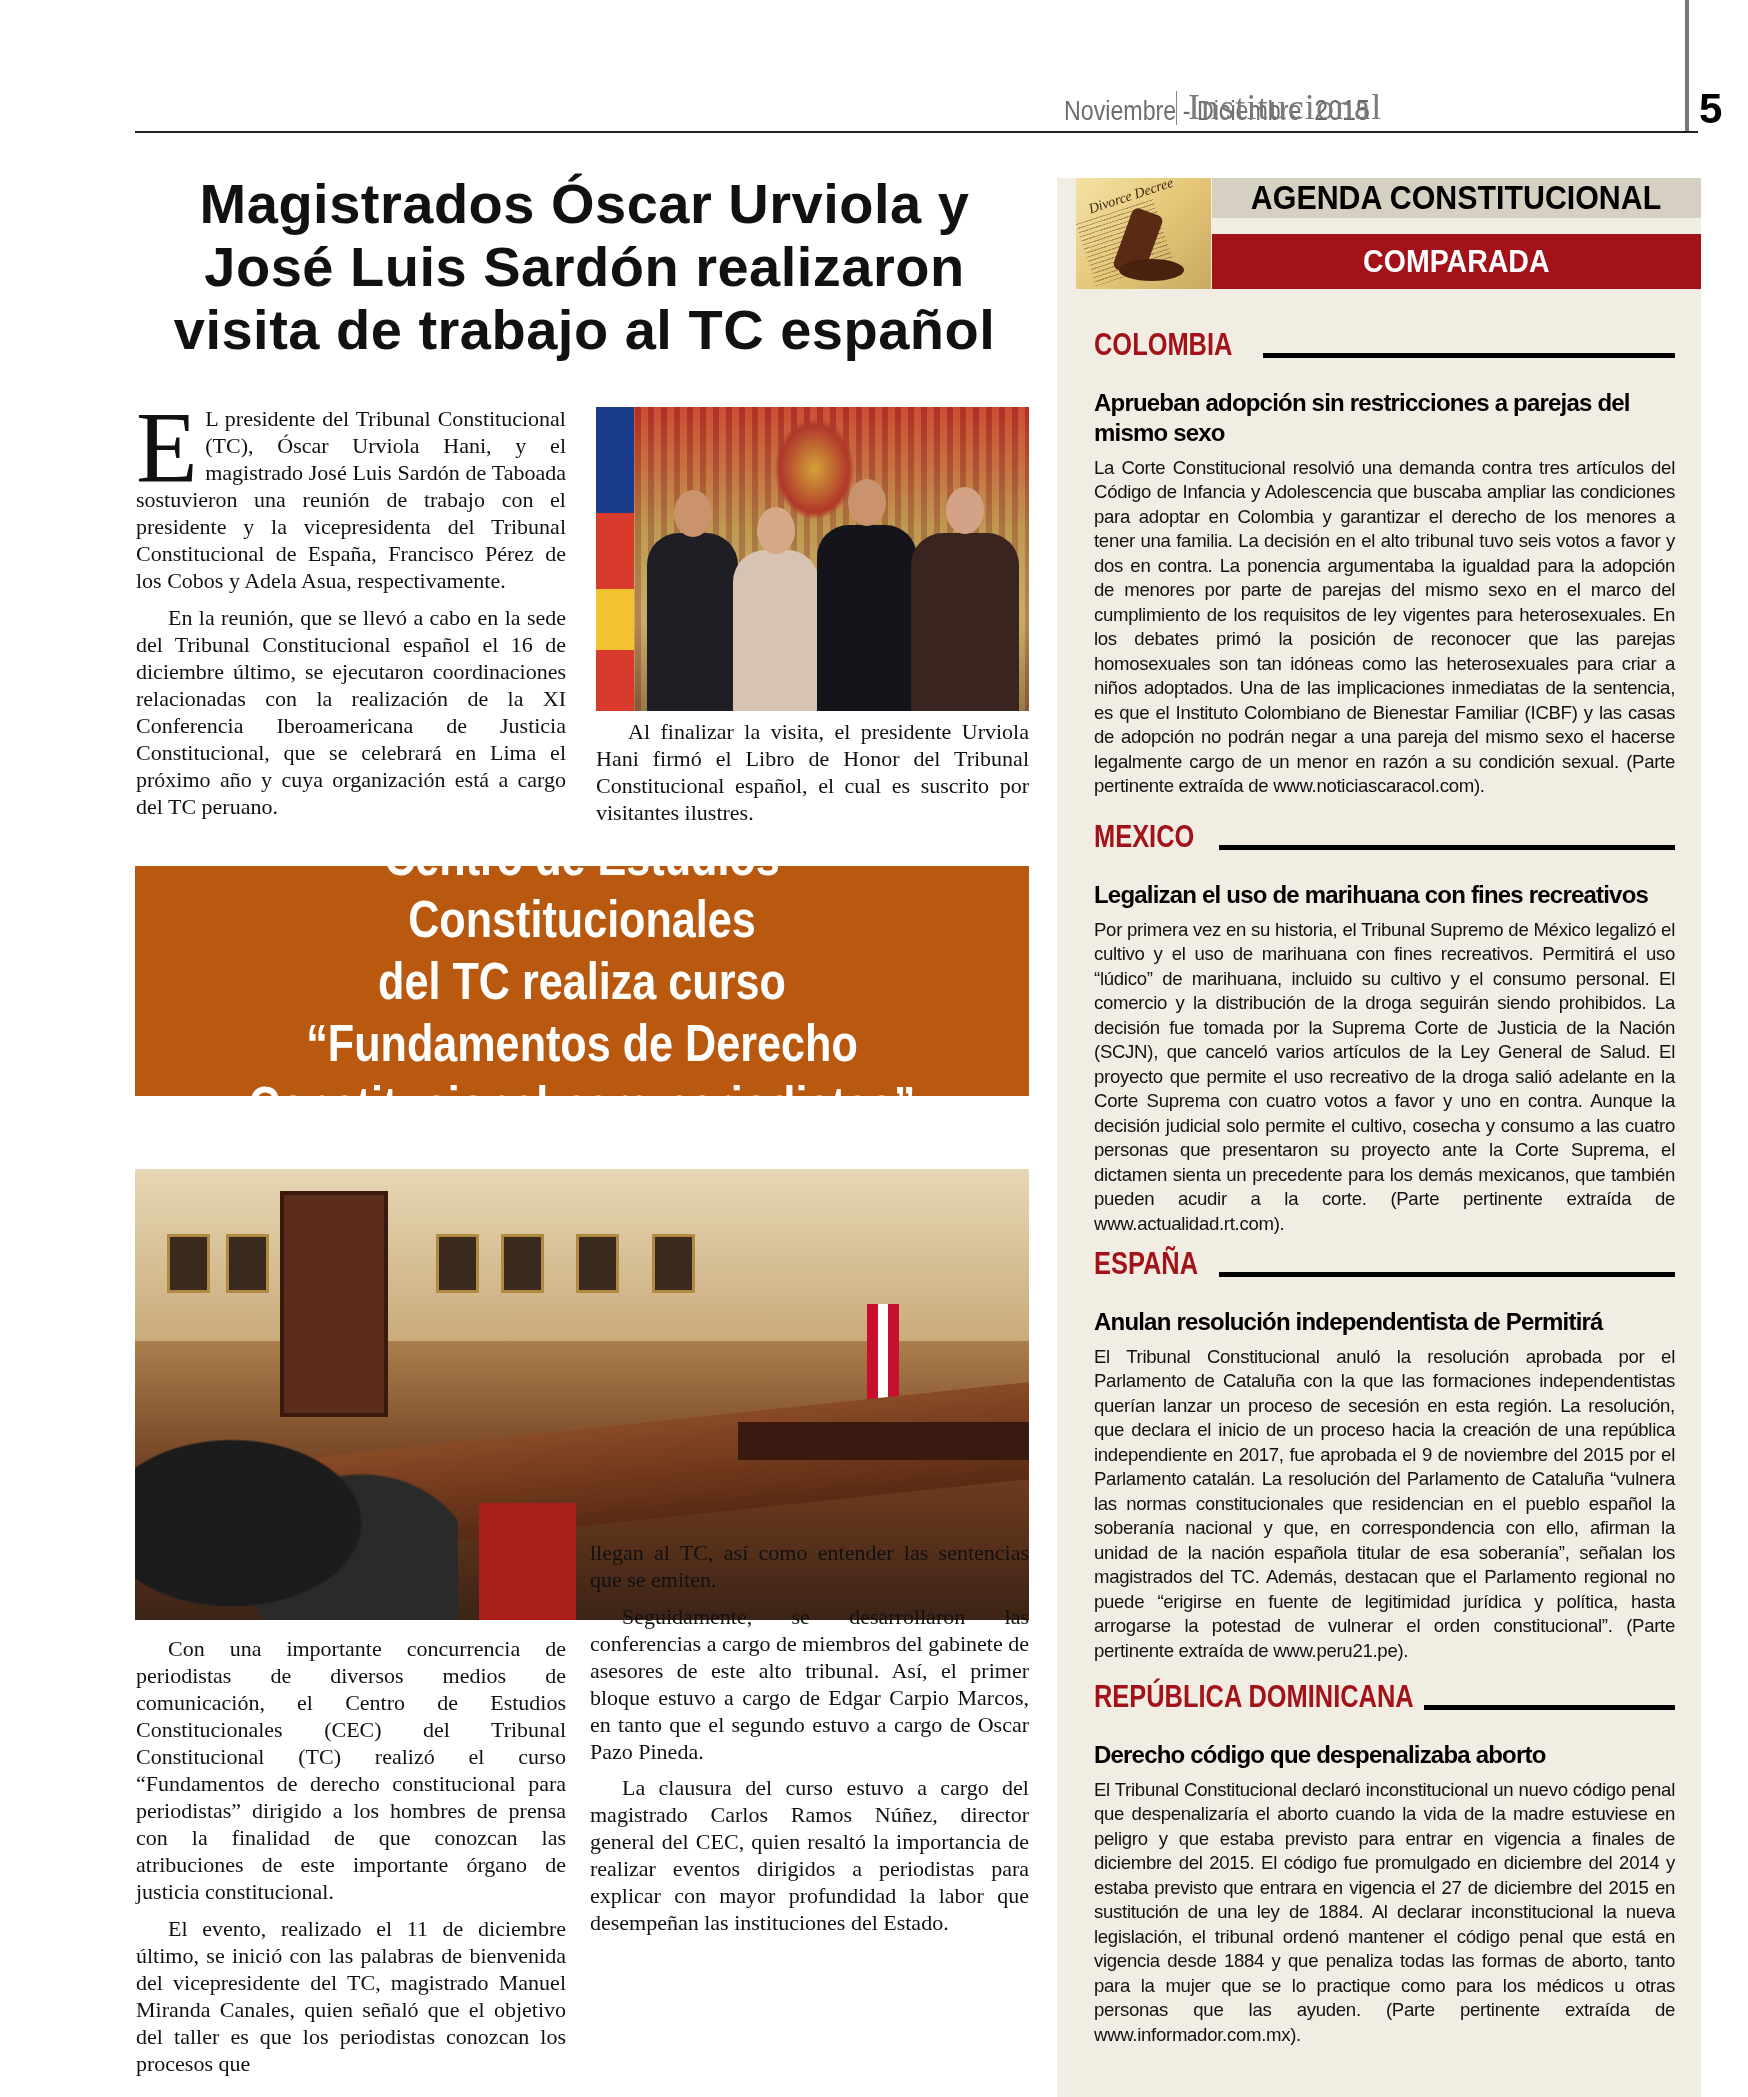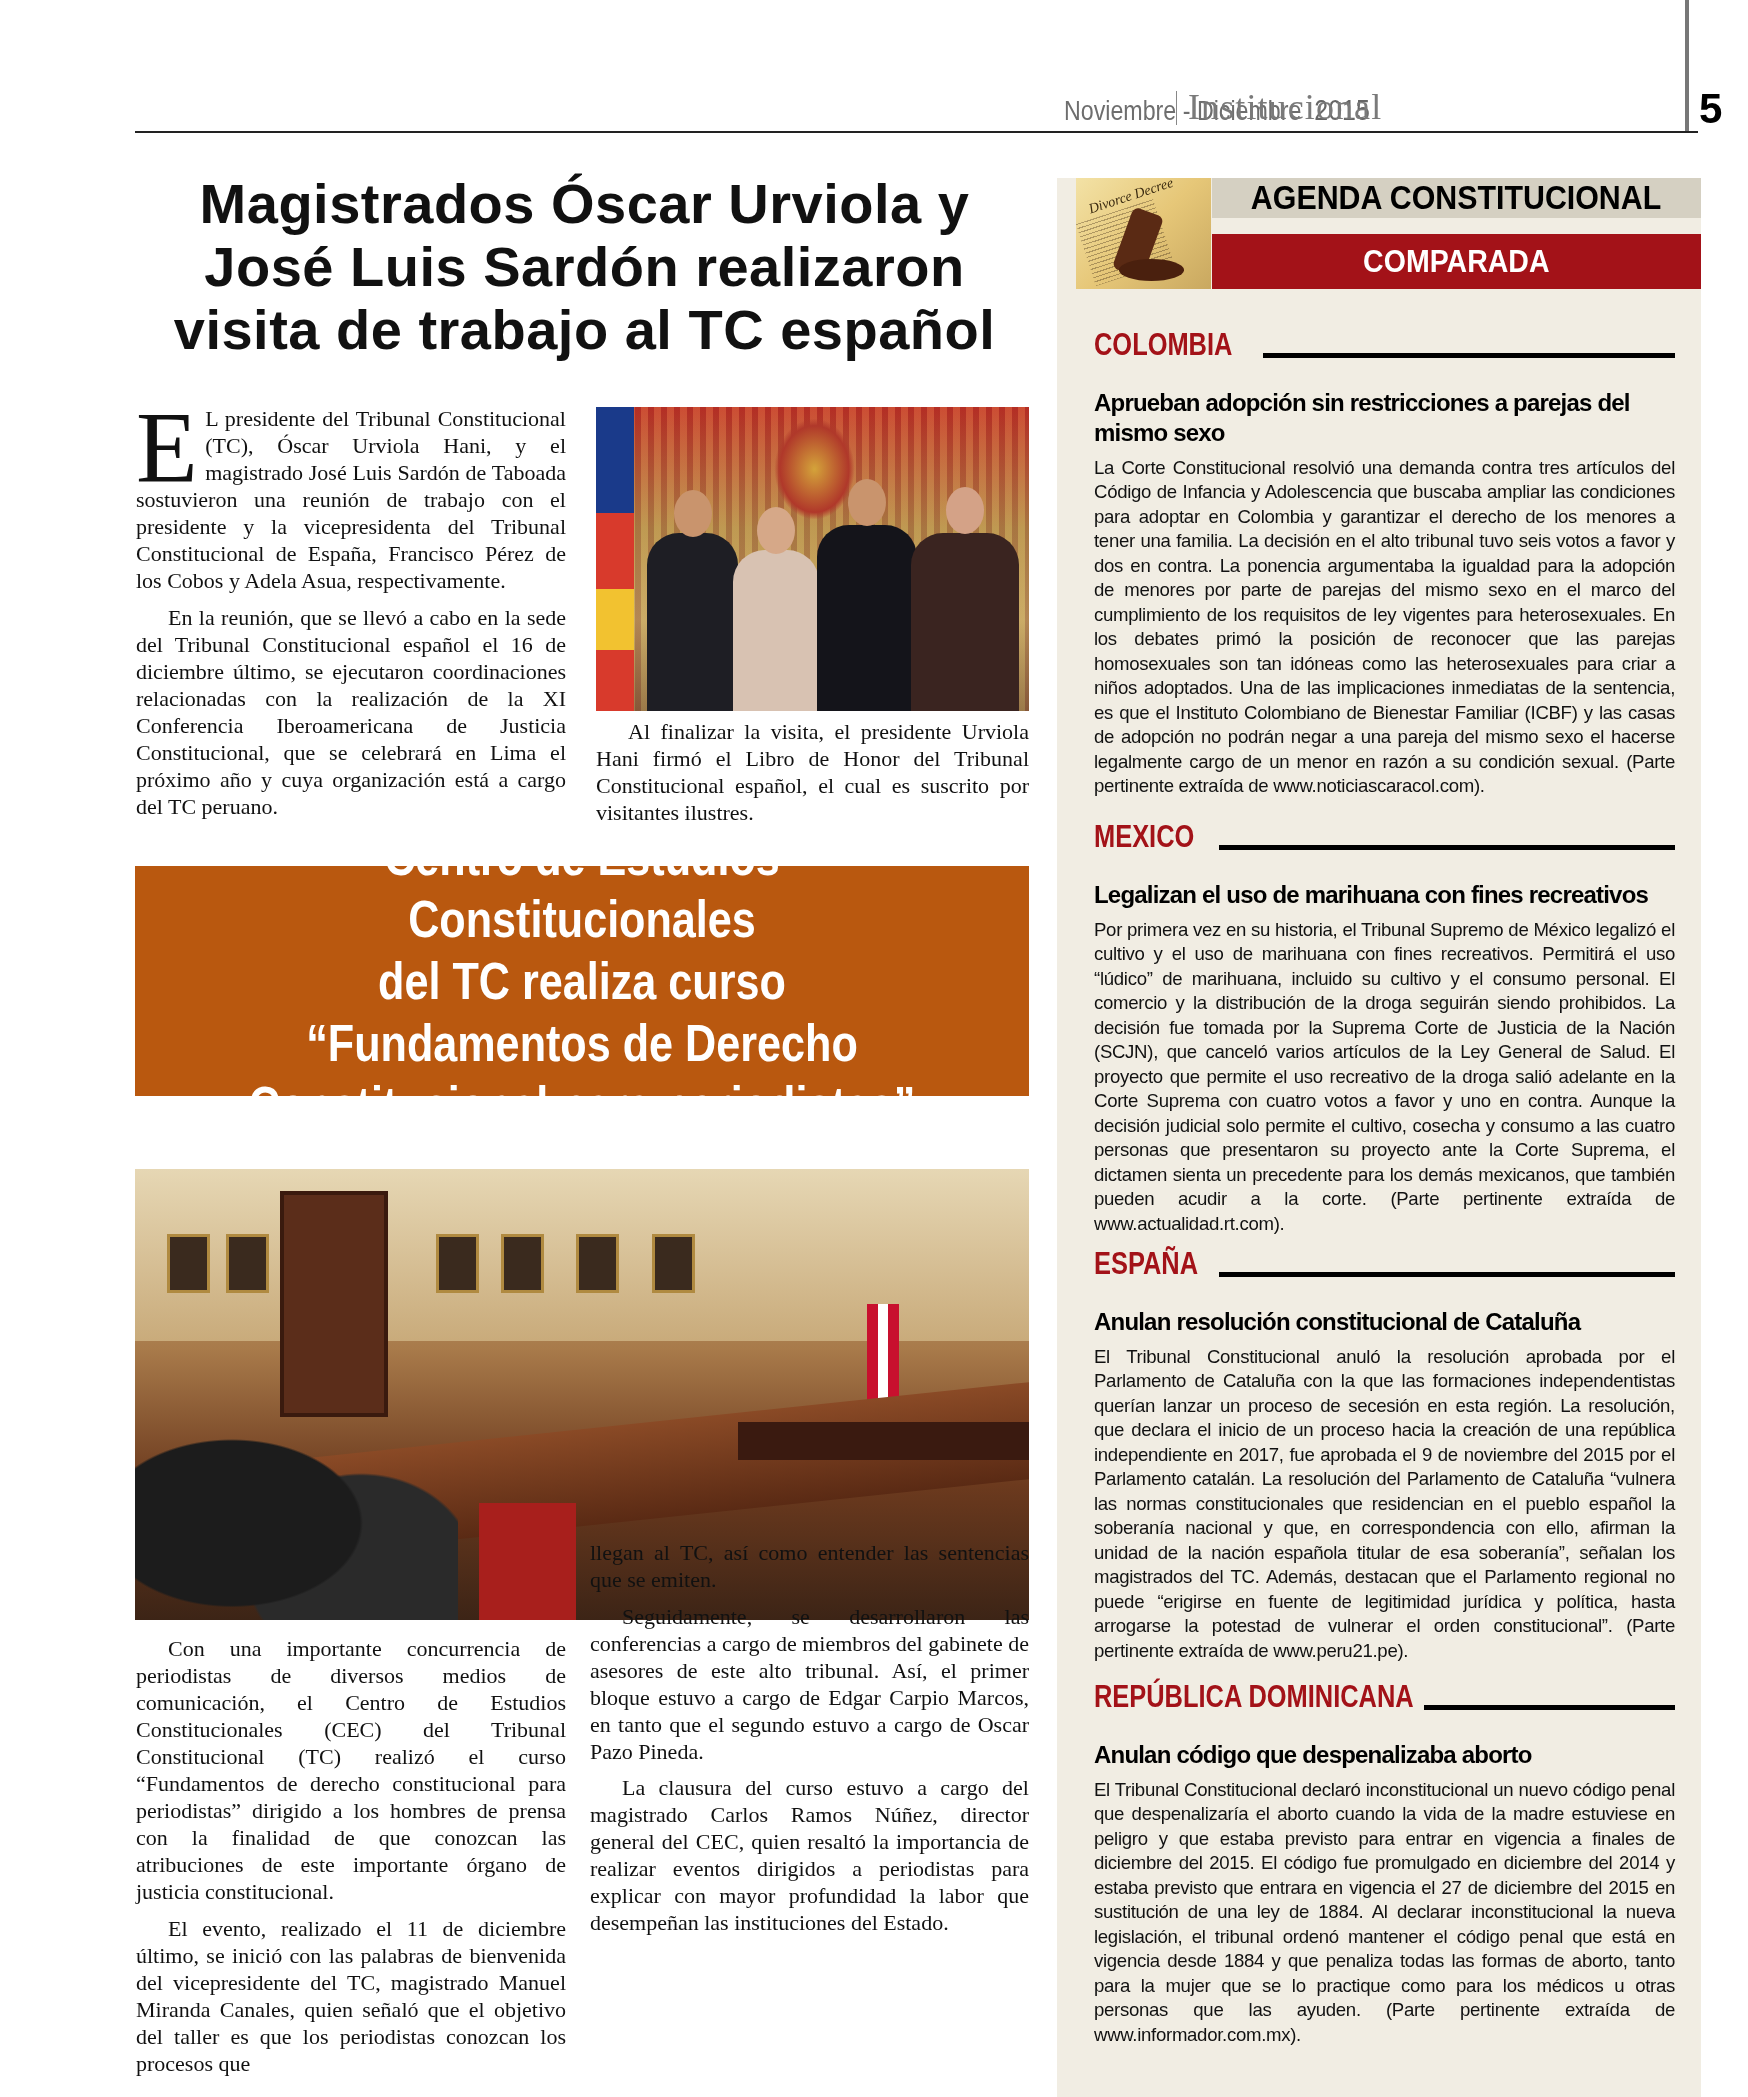--- a/index.html
+++ b/index.html
@@ -178,25 +178,25 @@
     </div>
   <div class="sb-title">Legalizan el uso de marihuana con fines recreativos</div>
   <div class="sb-body">Por primera vez en su historia, el Tribunal Supremo de México legalizó el cultivo y el uso de marihuana con fines recreativos. Permitirá el uso “lúdico” de marihuana, incluido su cultivo y el consumo personal. El comercio y la distribución de la droga seguirán siendo prohibidos. La decisión fue tomada por la Suprema Corte de Justicia de la Nación (SCJN), que canceló varios artículos de la Ley General de Salud. El proyecto que permite el uso recreativo de la droga salió adelante en la Corte Suprema con cuatro votos a favor y uno en contra. Aunque la decisión judicial solo permite el cultivo, cosecha y consumo a las cuatro personas que presentaron su proyecto ante la Corte Suprema, el dictamen sienta un precedente para los demás mexicanos, que también pueden acudir a la corte. (Parte pertinente extraída de www.actualidad.rt.com).</div>
 </div>
 
 <div class="sb-sec" style="top:1247px">
   <div class="sb-country">
       <span class="name" style="width:116px">ESPAÑA</span>
       <span class="line" style="margin-left:8.6px"></span>
     </div>
-  <div class="sb-title">Anulan resolución constitucional de Cataluña</div>
+  <div class="sb-title">Anulan resolución independentista de Permitirá</div>
   <div class="sb-body">El Tribunal Constitucional anuló la resolución aprobada por el Parlamento de Cataluña con la que las formaciones independentistas querían lanzar un proceso de secesión en esta región. La resolución, que declara el inicio de un proceso hacia la creación de una república independiente en 2017, fue aprobada el 9 de noviembre del 2015 por el Parlamento catalán. La resolución del Parlamento de Cataluña “vulnera las normas constitucionales que residencian en el pueblo español la soberanía nacional y que, en correspondencia con ello, afirman la unidad de la nación española titular de esa soberanía”, señalan los magistrados del TC. Además, destacan que el Parlamento regional no puede “erigirse en fuente de legitimidad jurídica y política, hasta arrogarse la potestad de vulnerar el orden constitucional”. (Parte pertinente extraída de www.peru21.pe).</div>
 </div>
 
 <div class="sb-sec" style="top:1680px">
   <div class="sb-country">
       <span class="name" style="width:323px">REPÚBLICA DOMINICANA</span>
       <span class="line" style="margin-left:6.5px"></span>
     </div>
-  <div class="sb-title">Anulan código que despenalizaba aborto</div>
+  <div class="sb-title">Derecho código que despenalizaba aborto</div>
   <div class="sb-body">El Tribunal Constitucional declaró inconstitucional un nuevo código penal que despenalizaría el aborto cuando la vida de la madre estuviese en peligro y que estaba previsto para entrar en vigencia a finales de diciembre del 2015. El código fue promulgado en diciembre del 2014 y estaba previsto que entrara en vigencia el 27 de diciembre del 2015 en sustitución de una ley de 1884. Al declarar inconstitucional la nueva legislación, el tribunal ordenó mantener el código penal que está en vigencia desde 1884 y que penaliza todas las formas de aborto, tanto para la mujer que se lo practique como para los médicos u otras personas que las ayuden. (Parte pertinente extraída de www.informador.com.mx).</div>
 </div>
 
 
 </body></html>

